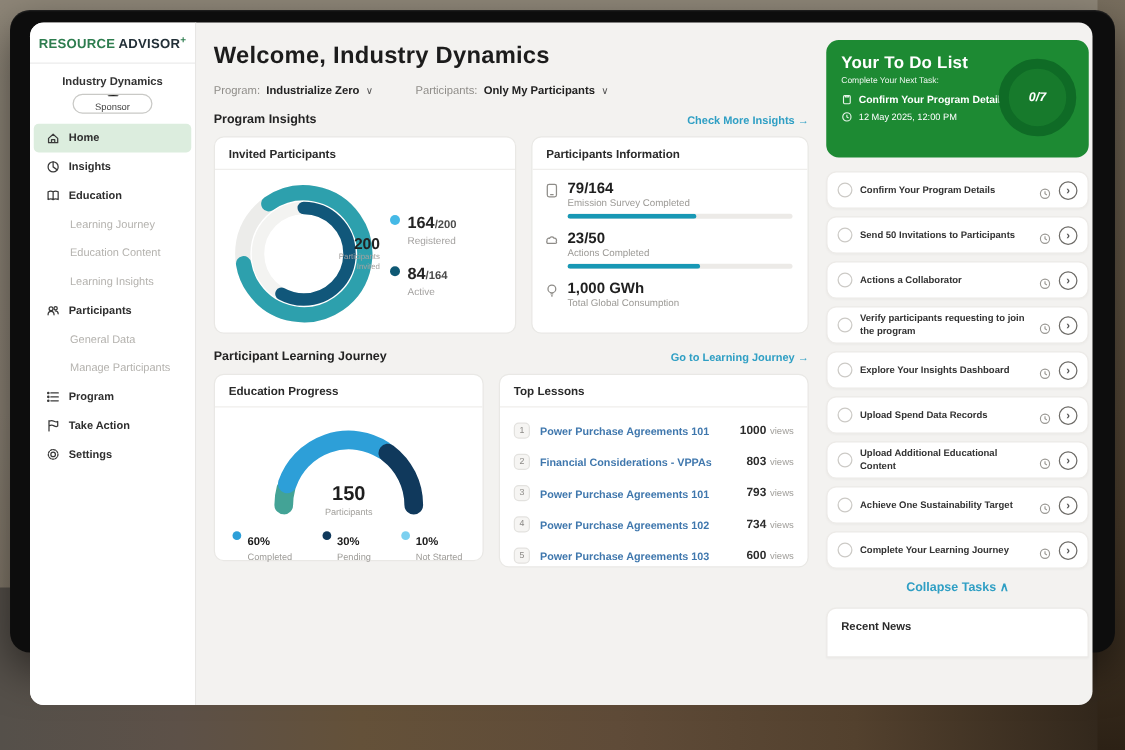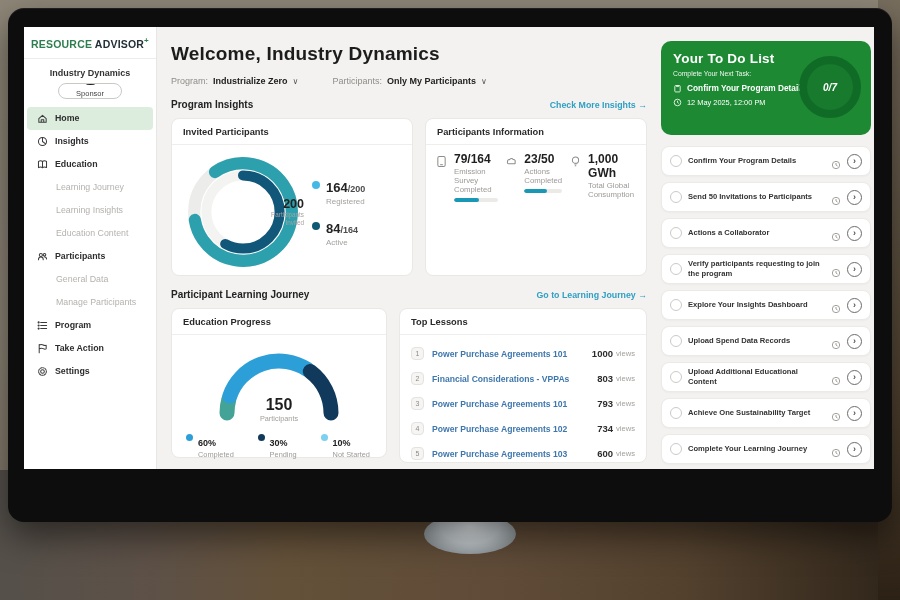--- a/index.html
+++ b/index.html
@@ -10,22 +10,22 @@
   .bg-bottom { position:absolute; left:0; top:470px; width:900px; height:130px;
     background:linear-gradient(90deg,#55504a 0%,#5d5148 16%,#645139 32%,#5f4b38 55%,#53412e 76%,#2f251a 100%); }
   .bg-right { position:absolute; right:0; top:0; width:22px; height:600px;
     background:linear-gradient(180deg,#786e5e,#4b3d2c 70%,#2c2115); }
   .stand-neck { position:absolute; left:424px; top:514px; width:92px; height:40px; border-radius:50%;
     background:radial-gradient(ellipse at 50% 30%, #e9eef0 0%, #c3cacd 45%, #8f9699 75%, #6e7376 100%); }
 
   
   .monitor { position:absolute; left:8px; top:8px; width:884px; height:514px; background:#0d0d0d;
     border-radius:16px; box-shadow:0 14px 34px rgba(0,0,0,.5), inset 0 1px 1px rgba(255,255,255,.08); }
-  .screen { position:absolute; left:16px; top:19px; width:850px; height:442px; background:#f3f2f0;
-    border-radius:0; overflow:hidden; display:flex; }
+  .screen { position:absolute; left:16px; top:10px; width:850px; height:546px; background:#f3f2f0;
+    border-radius:11px; overflow:hidden; display:flex; }
 
   
   .sidebar { width:133px; min-width:133px; background:#ffffff; border-right:1px solid #e7e6e4; padding-top:9px; }
   .logo { text-align:center; font-size:10.5px; font-weight:800; letter-spacing:.2px; padding-bottom:8px; border-bottom:1px solid #ececec; }
   .logo .g { color:#2e7d4f; } .logo .d { color:#233038; } .logo .plus { color:#2e7d4f; font-size:8px; vertical-align:super; }
   .org { text-align:center; font-size:9px; font-weight:700; color:#333; margin-top:9px; }
   .badge { margin:5px auto 8px; width:64px; height:16px; border:1px solid #c9c9c6; border-radius:9px;
     display:flex; align-items:center; justify-content:center; gap:4px; font-size:7.5px; color:#444; background:#fff;flex-direction:column; }
   .badge .dot { width:9px; height:9px; border-radius:50%; background:#1d1d1d; color:#fff; font-size:6px;
     display:flex; align-items:center; justify-content:center; }
@@ -60,21 +60,21 @@
   .donut-center .l { font-size:6.3px; color:#a4a2a0; line-height:1.25; text-align:center; }
   .dlegend { display:flex; flex-direction:column; gap:13px; }
   .dlegend-item { display:flex; align-items:flex-start; gap:6px; }
   .dlegend-item .dot { width:8px; height:8px; border-radius:50%; margin-top:3px; }
   .dlegend-item .v { font-size:13px; font-weight:800; color:#242424; }
   .dlegend-item .t { font-size:9px; font-weight:700; color:#4c4c4c; }
   .dlegend-item .l { font-size:8px; color:#a4a2a0; margin-top:1px; }
 
   
   .card.pinfo { width:222px; height:158px; }
-  .pinfo-body { padding:7px 12px 0 10px; display:flex; flex-direction:row; gap:8px; }
+  .pinfo-body { padding:7px 12px 0 10px; display:flex; flex-direction:column; gap:8px; }
   .pinfo-row { display:flex; gap:7px; }
   .pinfo-row svg { width:11px; height:13px; stroke:#8e8c88; fill:none; stroke-width:1.1; margin-top:3px; }
   .pinfo-main { flex:1; }
   .pinfo-main .v { font-size:12px; font-weight:800; color:#1f1f1f; }
   .pinfo-main .l { font-size:7.8px; color:#9c9a96; margin-top:1px; }
   .bar { margin-top:4px; height:4px; background:#eceae7; border-radius:2px; overflow:hidden; }
   .bar-fill { height:100%; background:#1898b5; border-radius:2px; }
 
   
   .card.edu { width:216px; height:150px; }
@@ -159,24 +159,24 @@
       <div class="nav-item">
         <svg viewBox="0 0 12 12">
               <path d="M1.6 2.6 C3 1.9 4.9 1.9 6 2.7 C7.1 1.9 9 1.9 10.4 2.6 V9.4 C9 8.7 7.1 8.7 6 9.5 C4.9 8.7 3 8.7 1.6 9.4 Z M6 2.7 V9.5"></path>
             </svg>
         <span>Education</span>
       </div>
       <div class="nav-item sub">
         <span>Learning Journey</span>
       </div>
       <div class="nav-item sub">
+        <span>Education Content</span>
+      </div>
+      <div class="nav-item sub">
         <span>Learning Insights</span>
-      </div>
-      <div class="nav-item sub">
-        <span>Education Content</span>
       </div>
       <div class="nav-item">
         <svg viewBox="0 0 12 12">
               <circle cx="4.2" cy="4.4" r="1.7"></circle>
               <circle cx="8.2" cy="4" r="1.4"></circle>
               <path d="M1.6 9.6 C1.6 7.6 3 6.6 4.2 6.6 C5.4 6.6 6.8 7.6 6.8 9.6 M7.8 6.2 C9.2 6.2 10.4 7.2 10.4 8.8"></path>
             </svg>
         <span>Participants</span>
       </div>
       <div class="nav-item sub">

